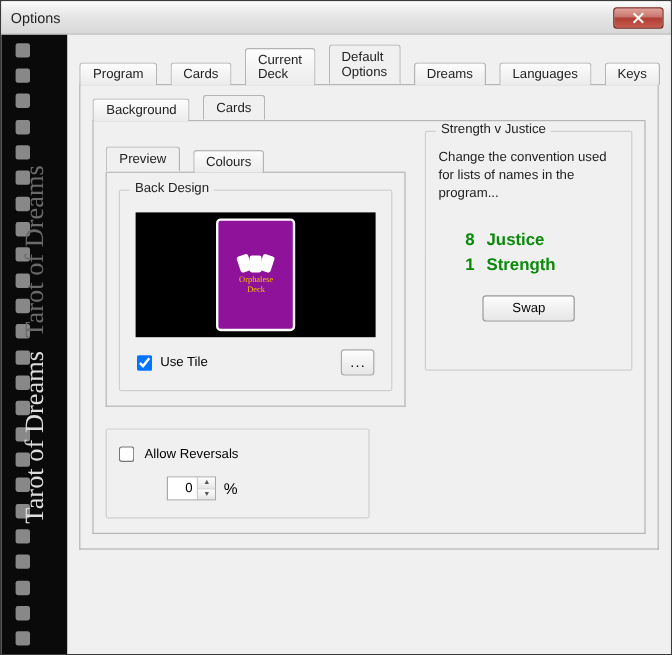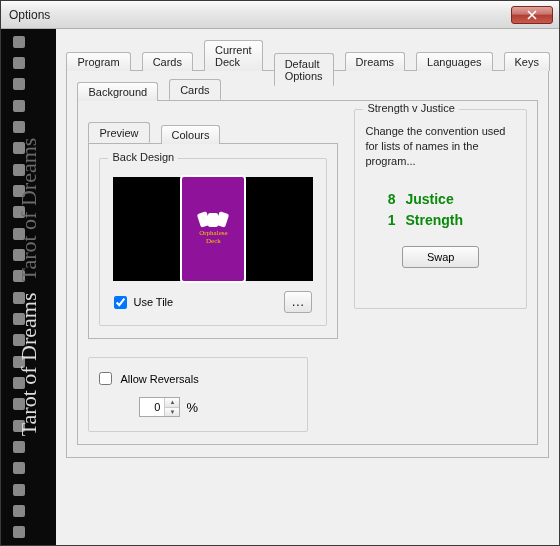--- a/index.html
+++ b/index.html
@@ -85,21 +85,21 @@
     border-top-right-radius: 3px;
     color: #222;
     cursor: pointer;
     position: relative;
     top: 1px;
     font-size: 11px;
   }
   .tabrow .tab.active {
     background: #f0f0f0;
     border-bottom: 1px solid #f0f0f0;
-    top: 16px;
+    top: 0;
     padding-top: 4px;
     z-index: 2;
   }
   .tabbody {
     border: 1px solid #b5b5b5;
     border-top: none;
     padding: 8px 10px 12px 10px;
     background: #f0f0f0;
   }
   
@@ -134,21 +134,21 @@
   .back-preview {
     width: 200px;
     height: 104px;
     background: #000;
     display: flex;
     align-items: center;
     justify-content: center;
     margin: 4px auto 10px auto;
   }
   .card {
-    width: 66px; height: 108px;
+    width: 66px; height: 94px;
     background: #8e129a;
     border: 2px solid #fff;
     border-radius: 4px;
     display:flex; flex-direction: column;
     align-items:center; justify-content:center;
     gap:3px;
   }
   .card .fan { display:flex; gap:-2px; }
   .card .fan .m {
     width:10px; height:14px; background:#fff; border-radius:2px;

